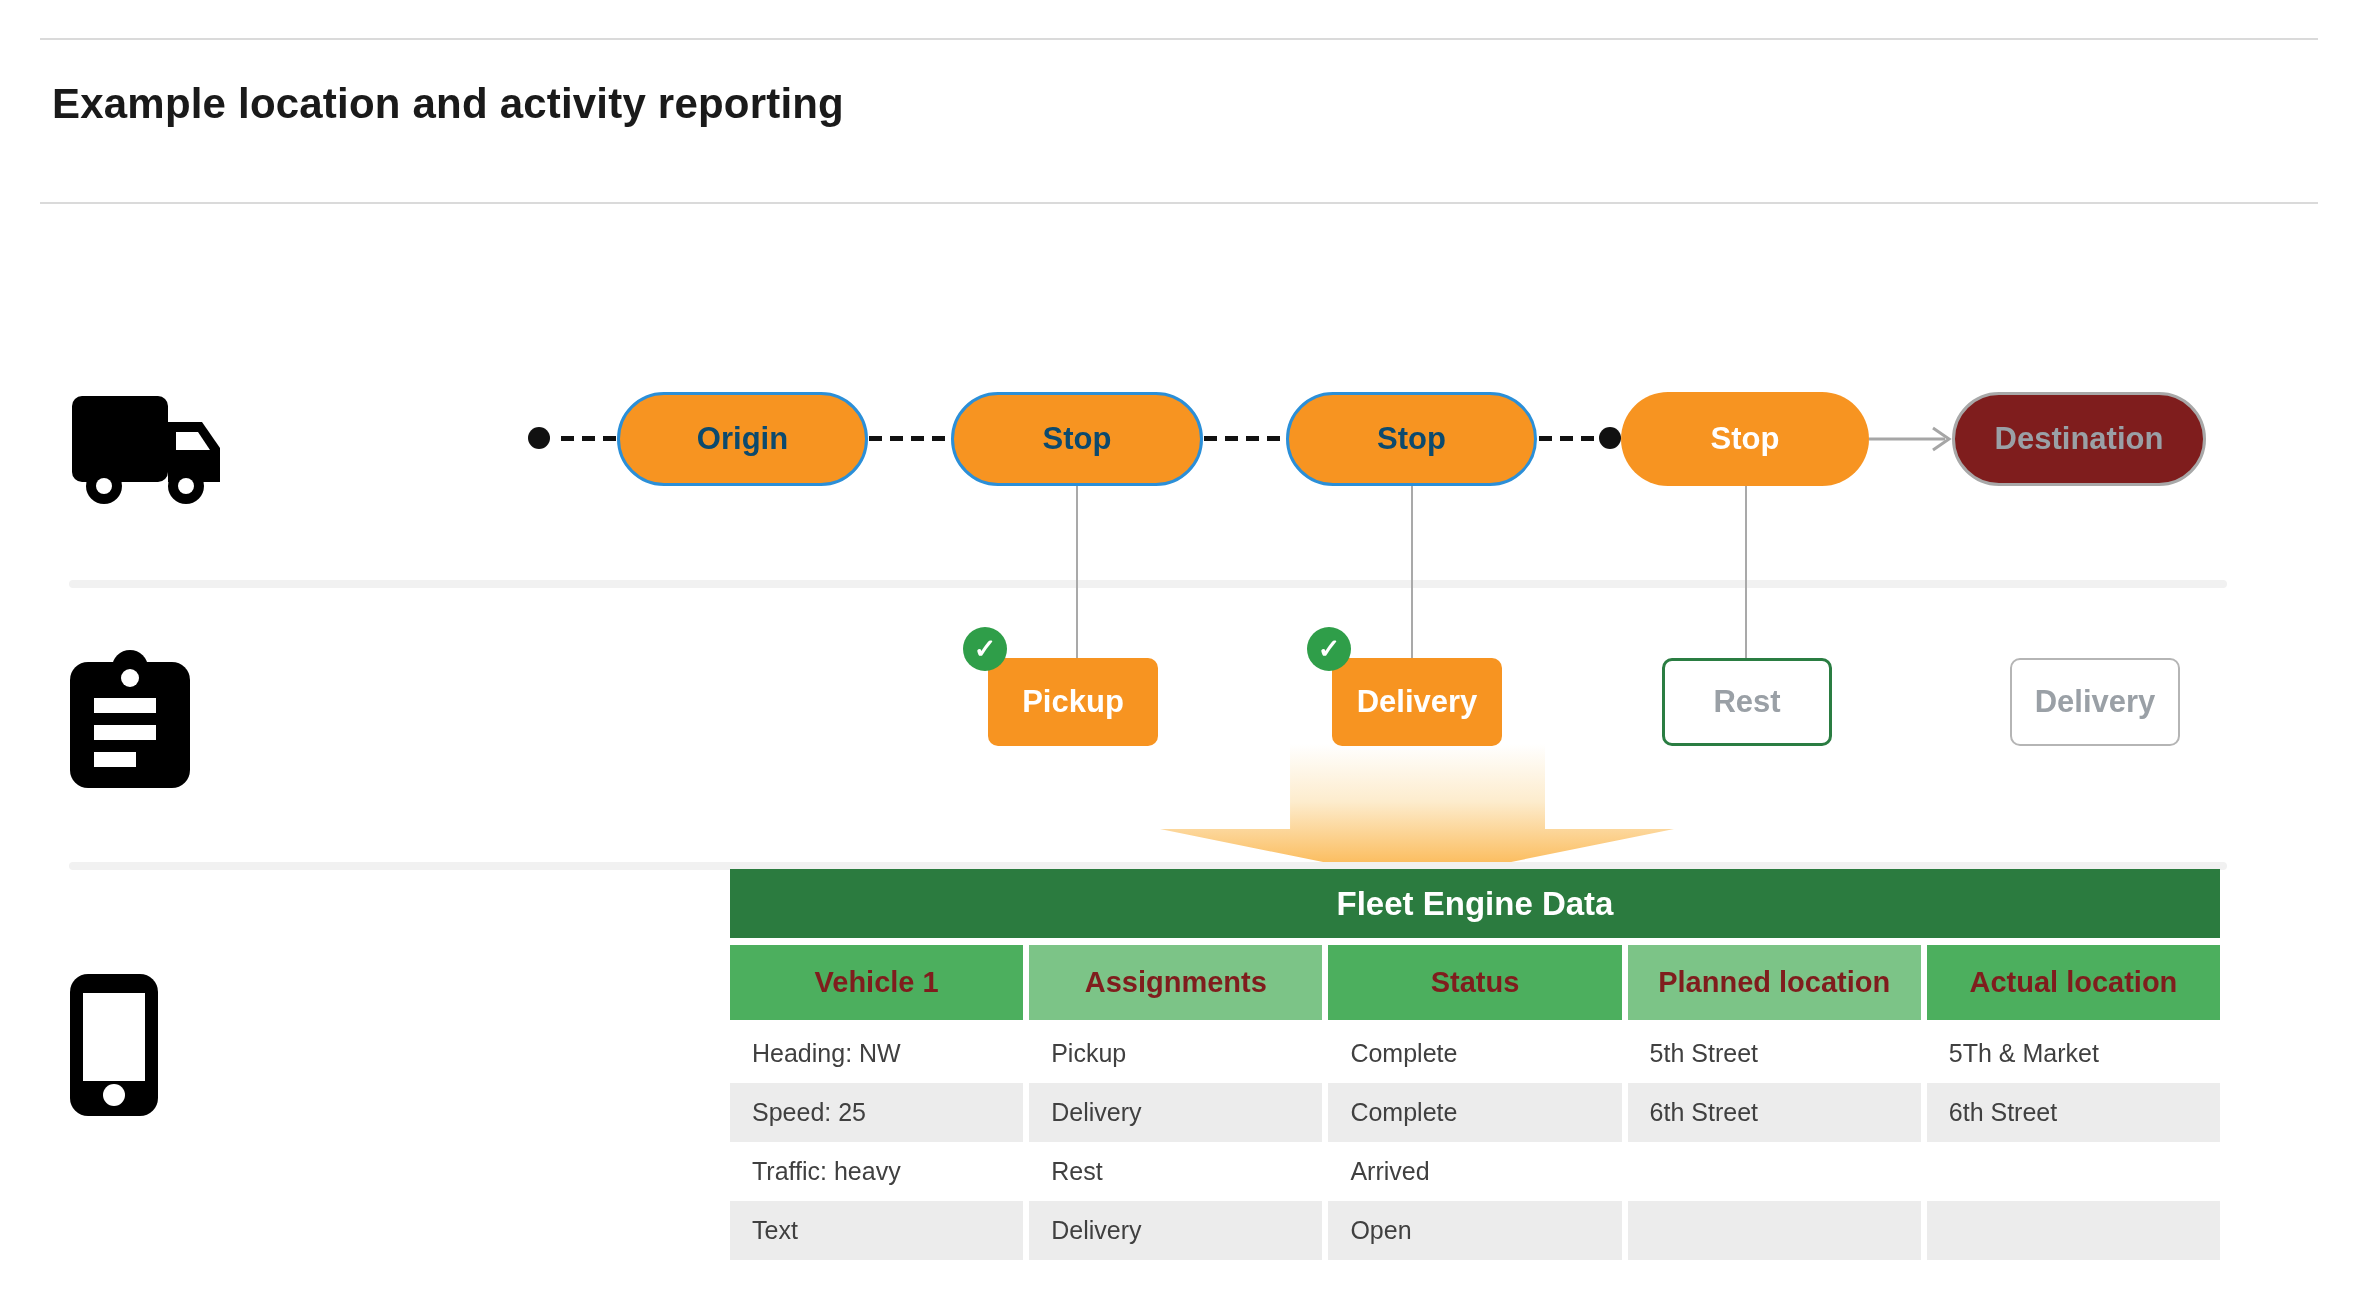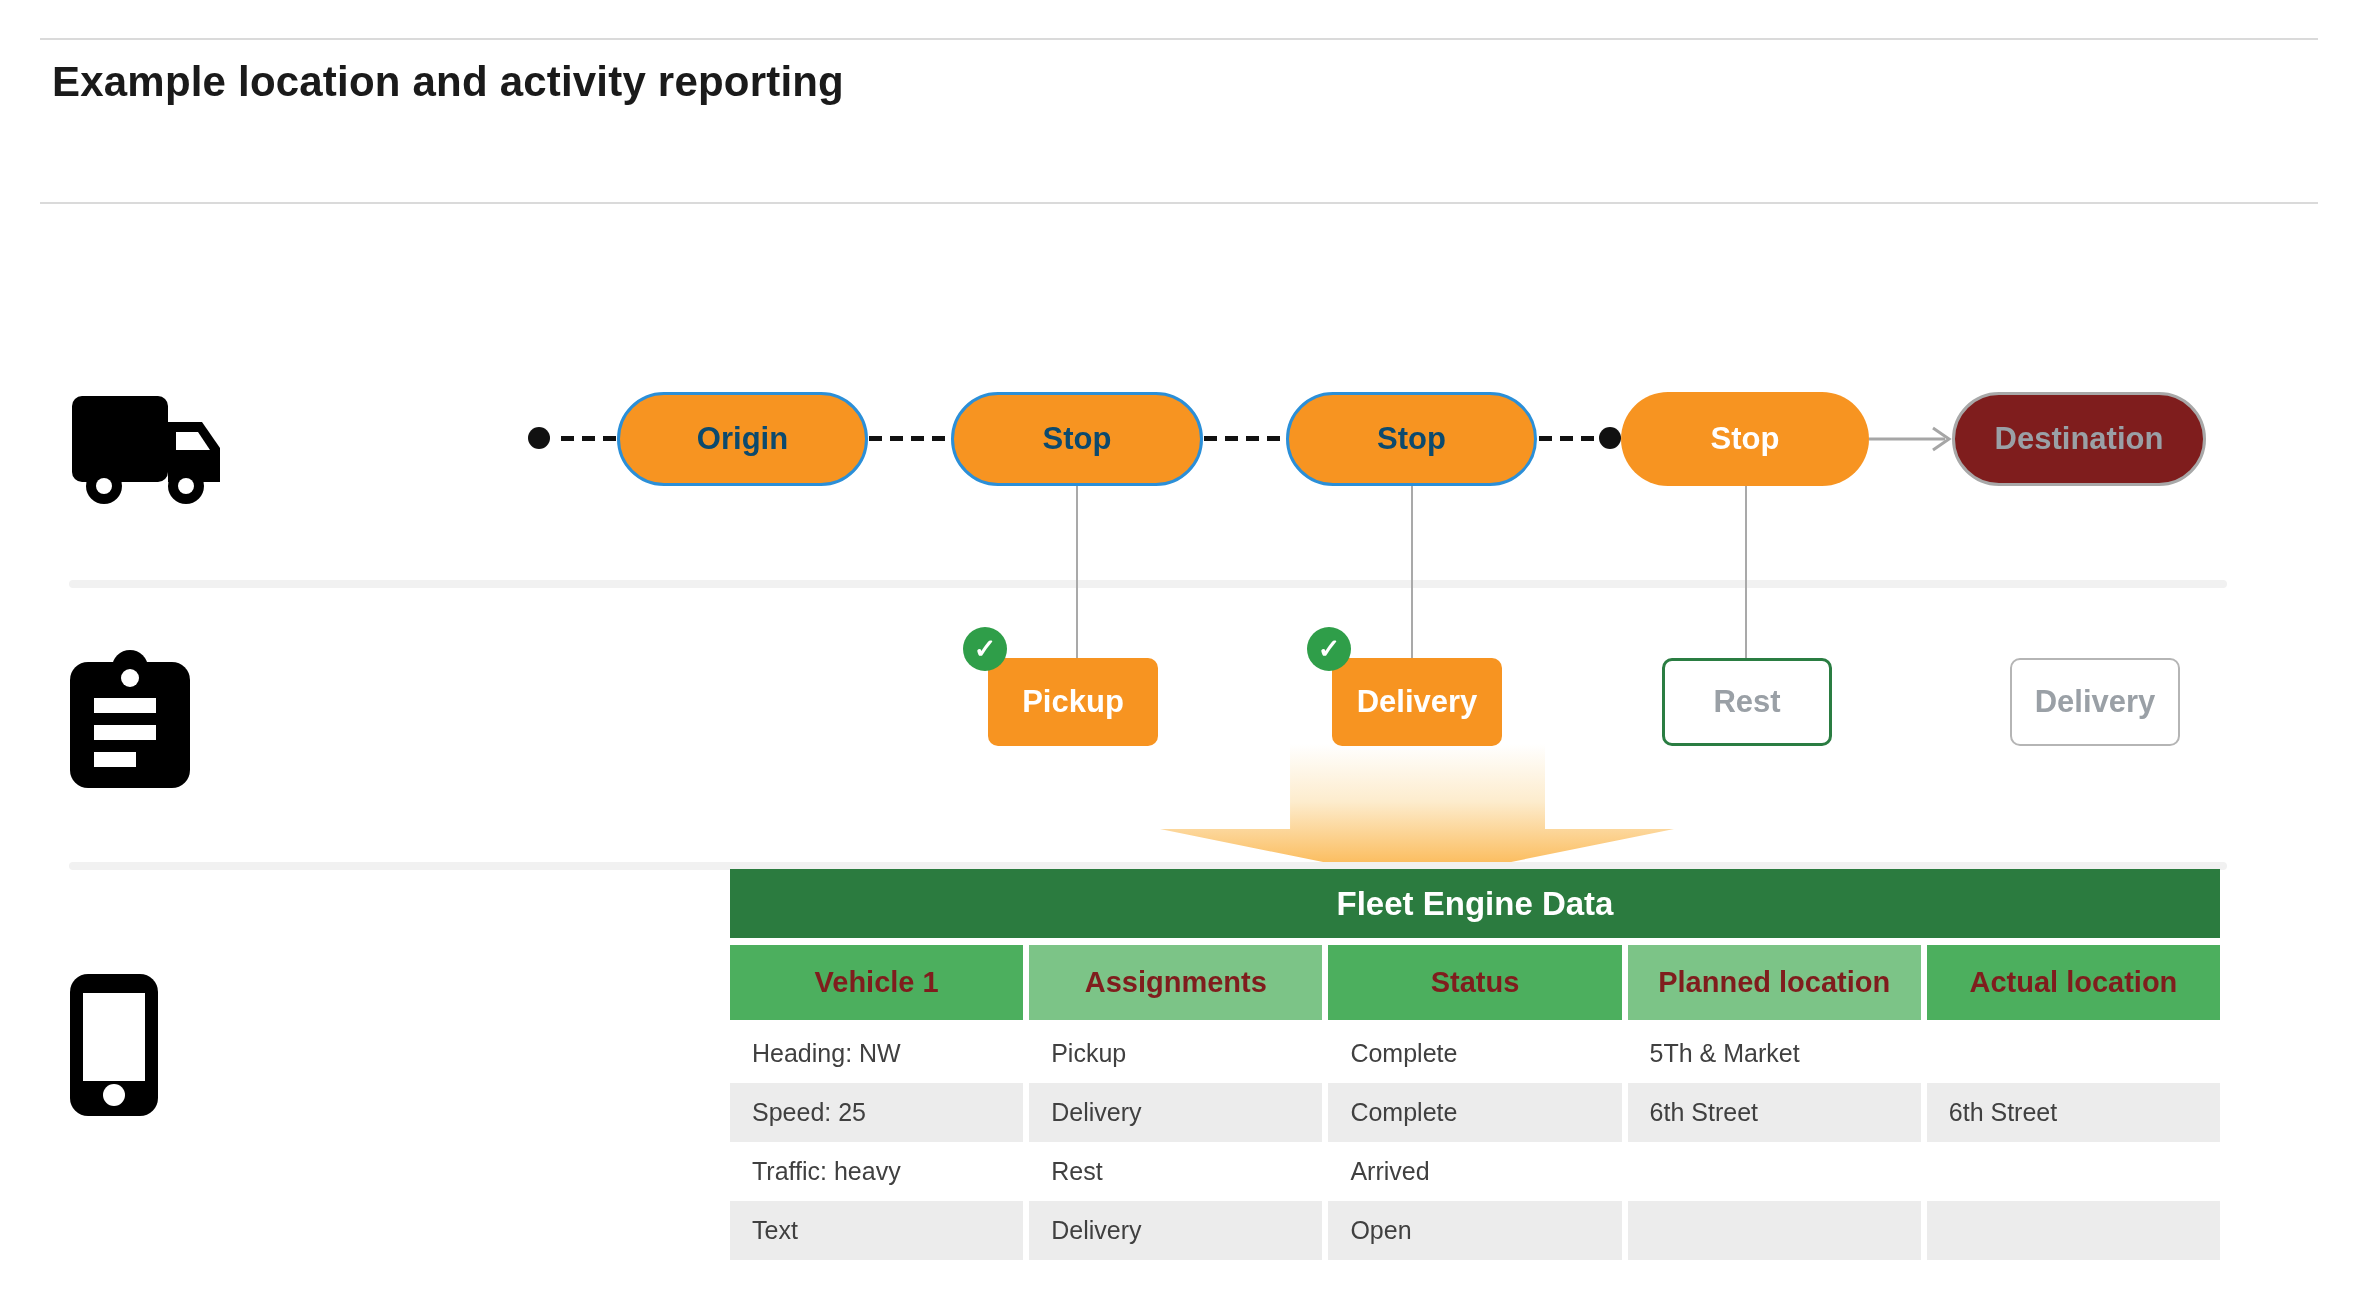--- a/index.html
+++ b/index.html
@@ -2,21 +2,21 @@
 <html><head>
 <meta charset="utf-8">
 <style>
   html,body{margin:0;padding:0;background:#fff;}
   .stage{
     position:relative;width:2357px;height:1302px;background:#fff;overflow:hidden;
     font-family:"Liberation Sans", sans-serif;
   }
   .rule{position:absolute;left:40px;width:2278px;height:2px;background:#dadada;}
   .page-title{
-    position:absolute;left:52px;top:58px;font-size:42px;font-weight:bold;color:#1a1a1a;
+    position:absolute;left:52px;top:80px;font-size:42px;font-weight:bold;color:#1a1a1a;
     letter-spacing:0.2px;
   }
   .divider{position:absolute;left:69px;width:2158px;height:8px;border-radius:4px;background:#f1f1f1;}
 
   
   .pill{
     position:absolute;top:392px;height:94px;border-radius:47px;
     display:flex;align-items:center;justify-content:center;
     font-size:31px;font-weight:bold;box-sizing:border-box;
   }
@@ -178,20 +178,21 @@
     <div class="hcell shade-a">Status</div>
     <div class="hcell shade-b">Planned location</div>
     <div class="hcell shade-a">Actual location</div>
   </div>
 
   <div class="tbl-rows">
     <div class="trow">
       <div class="tcell">Heading: NW</div>
       <div class="tcell">Pickup</div>
       <div class="tcell">Complete</div>
+      <div class="tcell">5th Street</div>
       <div class="tcell">5Th &amp; Market</div>
     </div>
     <div class="trow alt">
       <div class="tcell">Speed: 25</div>
       <div class="tcell">Delivery</div>
       <div class="tcell">Complete</div>
       <div class="tcell">6th Street</div>
       <div class="tcell">6th Street</div>
     </div>
     <div class="trow">

